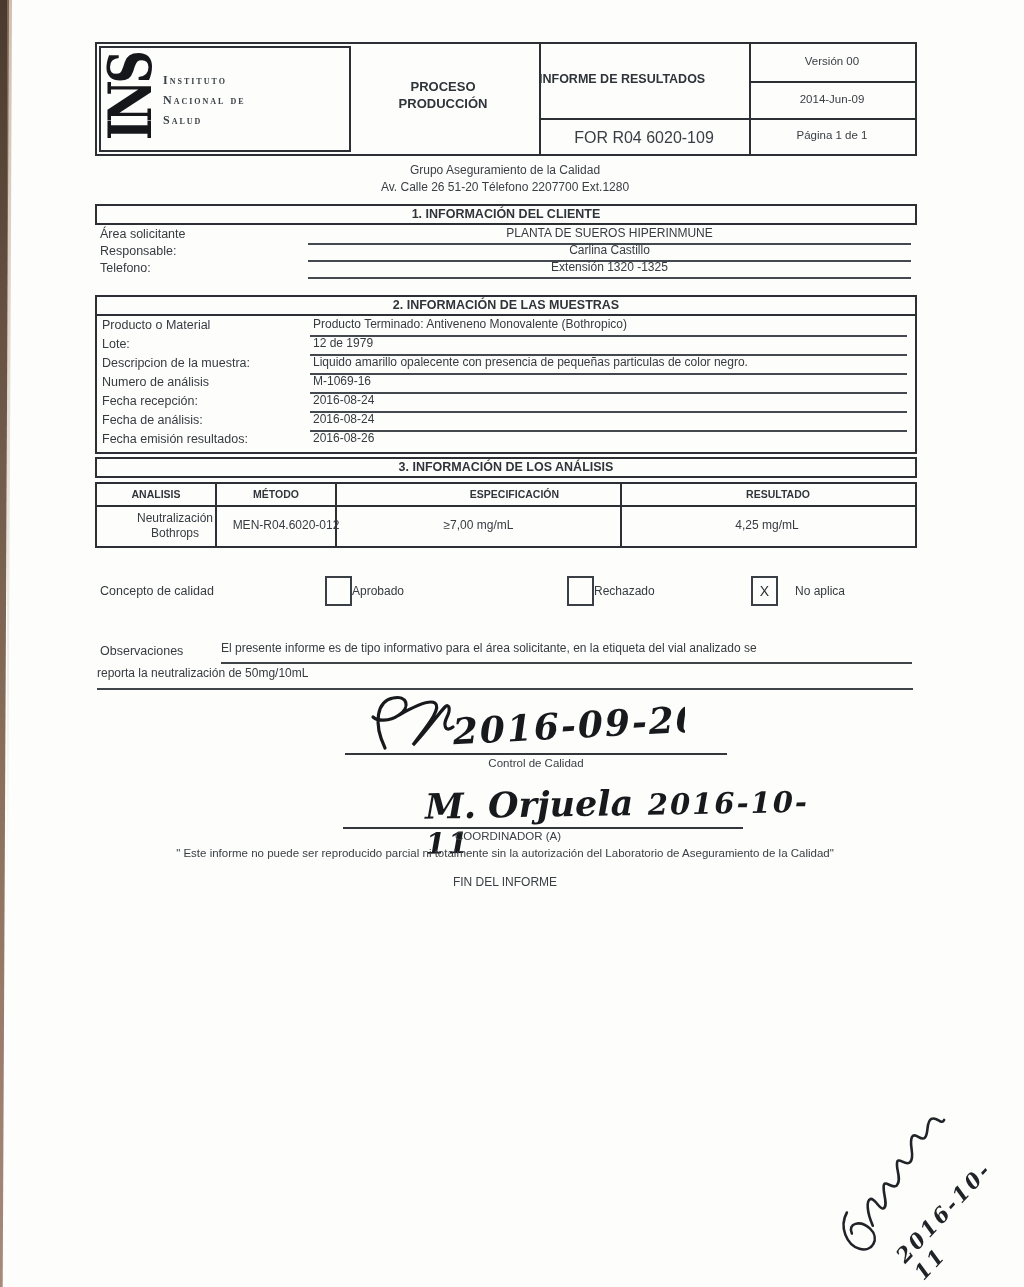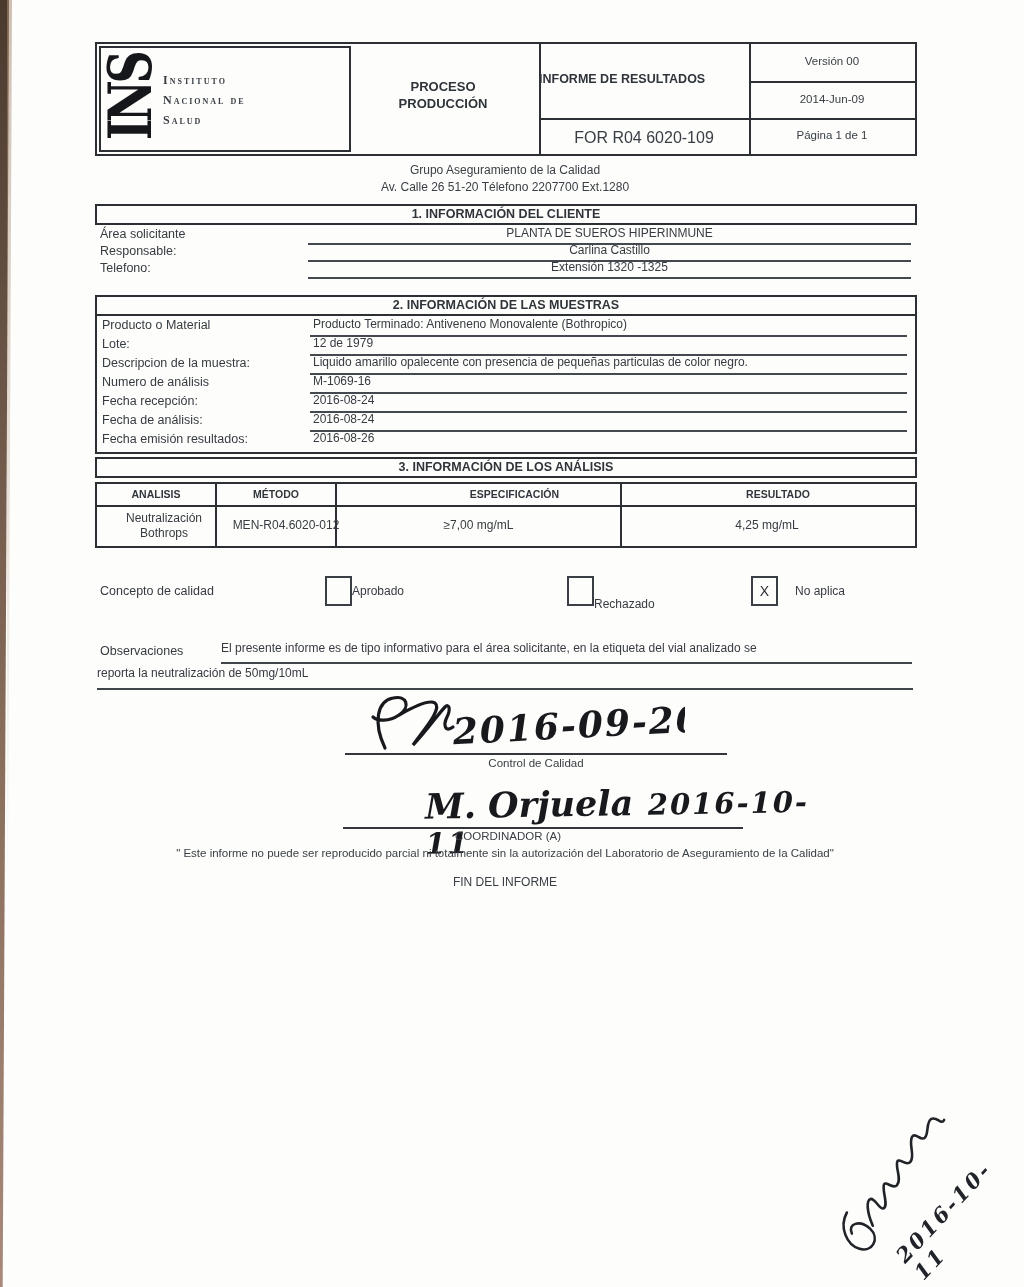--- a/index.html
+++ b/index.html
@@ -66,28 +66,28 @@
   .s2r6 .rowvalue{border-bottom:none;}
   
   .s3box{position:absolute;left:95px;top:482px;width:818px;height:62px;border:2px solid #2c3035;}
   .s3box .vline{position:absolute;top:0;bottom:0;width:2px;background:#2c3035;}
   .s3v1{left:118px;} .s3v2{left:238px;} .s3v3{left:523px;}
   .s3hline{position:absolute;left:0;right:0;top:21px;height:2px;background:#2c3035;}
   .s3h{position:absolute;top:4px;text-align:center;font-weight:bold;font-size:10.5px;color:#31363c;}
   .s3h0{left:0;width:118px;} .s3h1{left:120px;width:118px;} .s3h2{left:240px;width:283px;padding-left:36px;} .s3h3{left:525px;width:290px;margin-left:11px;}
   .s3c{position:absolute;top:23px;height:37px;display:flex;align-items:center;justify-content:center;
     text-align:center;font-size:12px;color:#363b41;line-height:15px;}
-  .s3c0{left:8px;width:118px;} .s3c1{left:118px;width:142px;} .s3c2{left:240px;width:283px;} .s3c3{left:525px;width:290px;}
+  .s3c0{left:0;width:118px;padding-left:19px;} .s3c1{left:118px;width:142px;} .s3c2{left:240px;width:283px;} .s3c3{left:525px;width:290px;}
   
   .concept-label{position:absolute;left:100px;top:584px;font-size:12.5px;color:#363b41;}
   .chk{position:absolute;width:23px;height:26px;border:2px solid #3a3f45;background:transparent;
     text-align:center;line-height:26px;font-size:14px;color:#2b2f34;}
   .chk1{left:325px;top:576px;} .chk2{left:567px;top:576px;} .chk3{left:751px;top:576px;}
   .chklab{position:absolute;top:584px;font-size:12px;color:#363b41;}
-  .chklab1{left:352px;} .chklab2{left:594px;margin-top:13px;} .chklab3{left:795px;}
+  .chklab1{left:352px;} .chklab2{left:594px;} .chklab3{left:795px;}
   
   .obs-label{position:absolute;left:100px;top:644px;font-size:12.5px;color:#363b41;}
   .obs-line1{position:absolute;left:221px;top:641px;width:691px;height:21px;
     border-bottom:2px solid #3f444a;font-size:12px;color:#363b41;}
   .obs-line2{position:absolute;left:97px;top:666px;width:816px;height:22px;
     border-bottom:2px solid #3f444a;font-size:12px;color:#363b41;}
   .sig1-wrap{position:absolute;left:355px;top:693px;width:330px;height:62px;}
   .sigline1{position:absolute;left:345px;top:753px;width:382px;height:2px;background:#33373c;}
   .sigrole1{position:absolute;left:345px;top:757px;width:382px;text-align:center;font-size:11.5px;color:#3a4046;}
   .sig2-wrap{position:absolute;left:425px;top:782px;width:420px;height:50px;transform:rotate(-1deg);}

